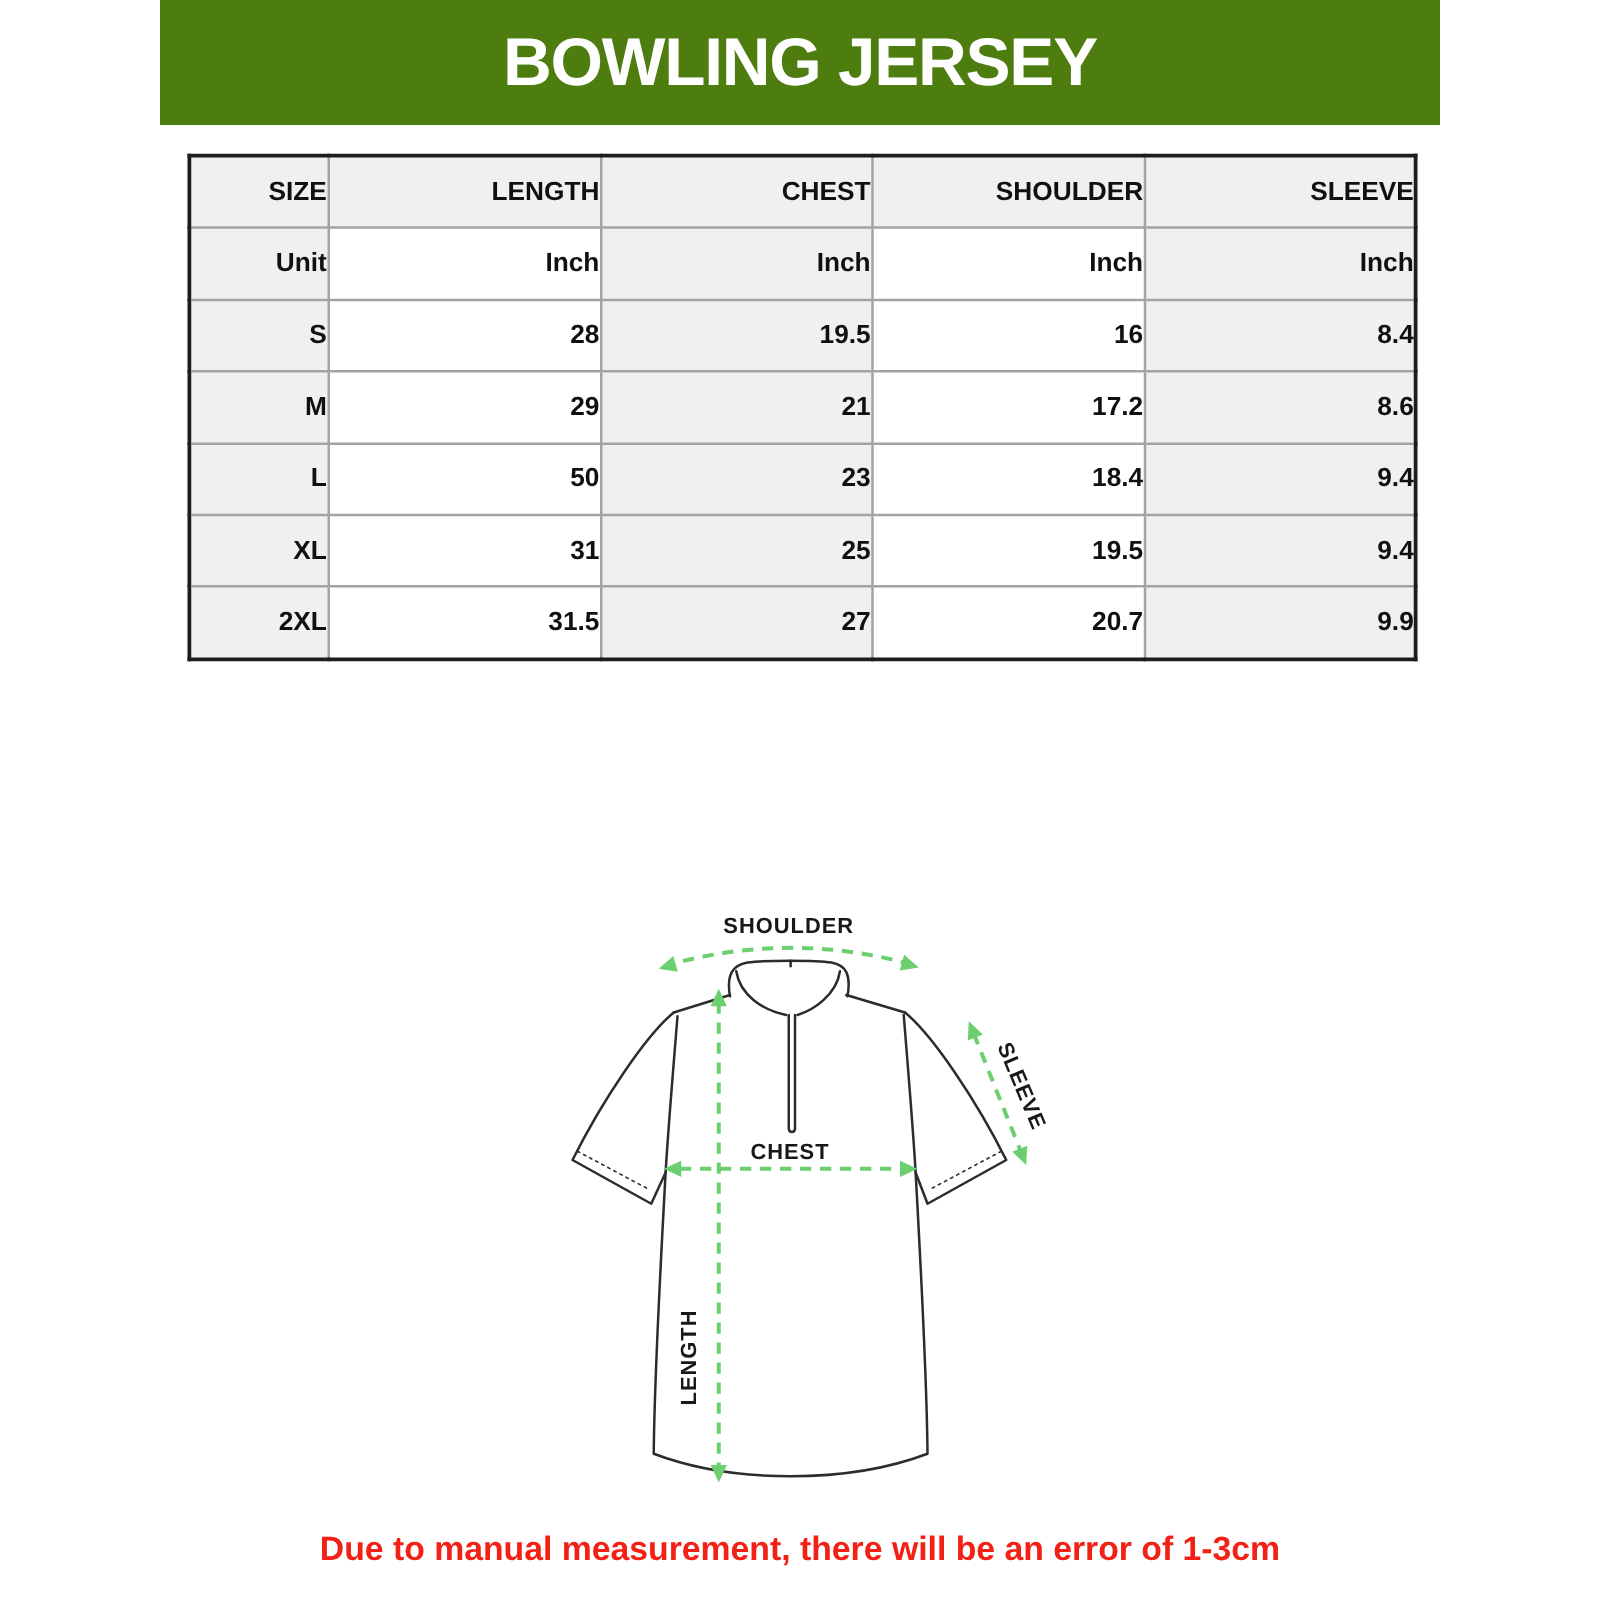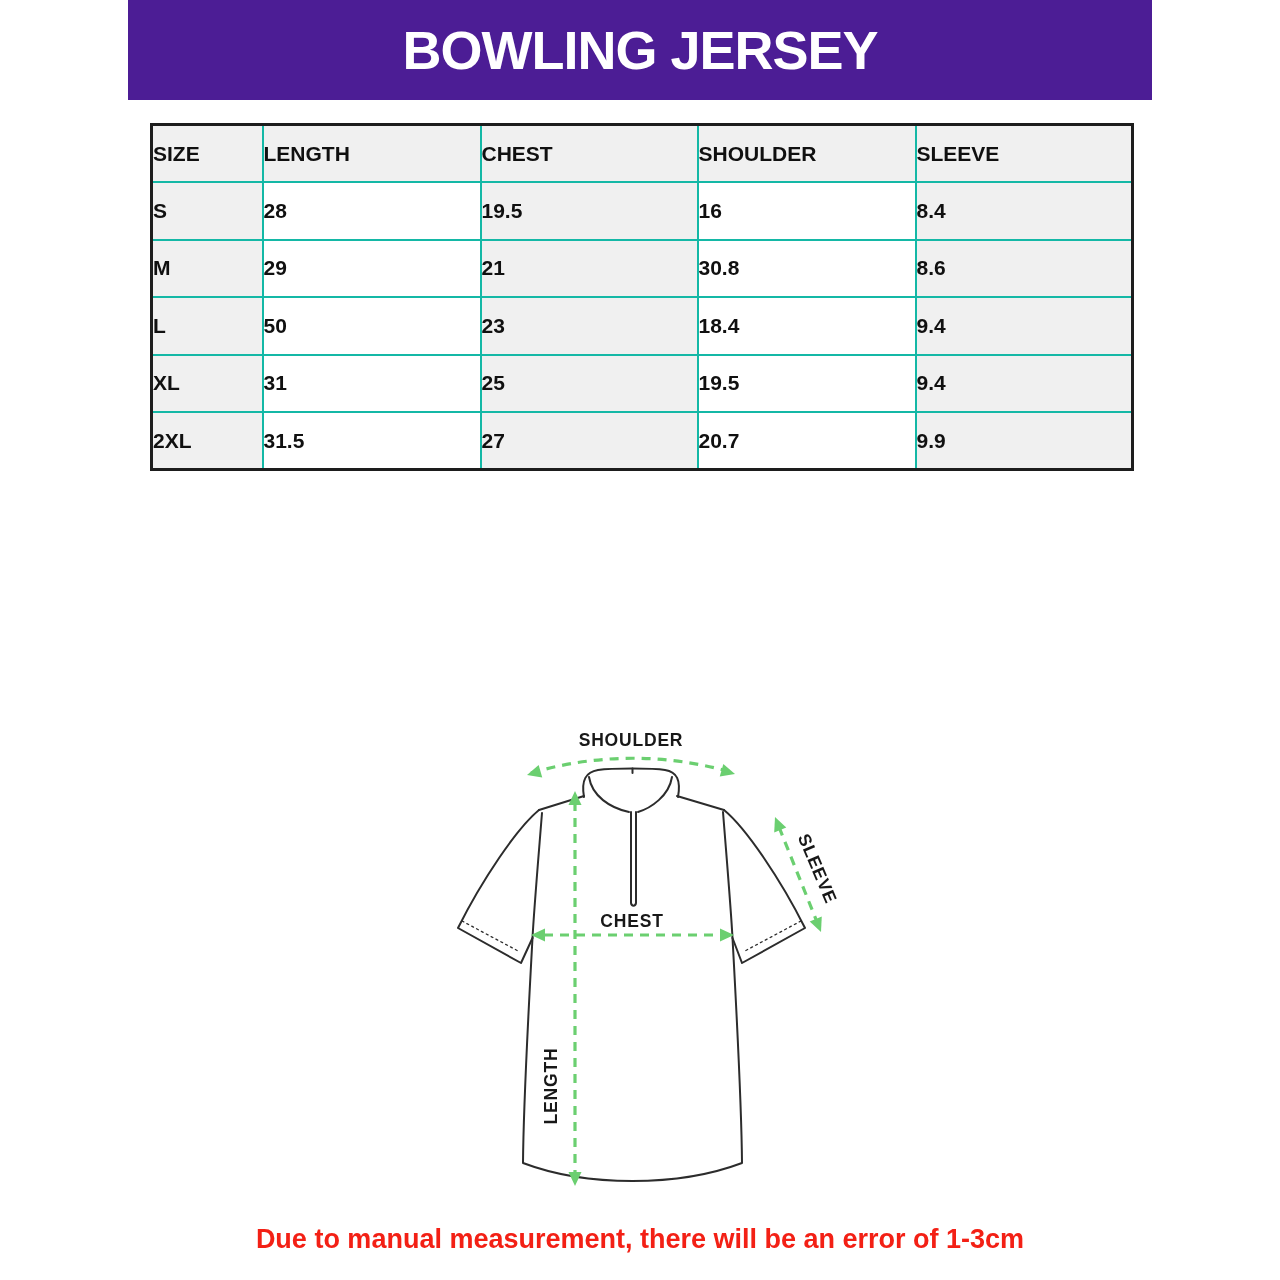--- a/index.html
+++ b/index.html
@@ -1,26 +1,26 @@
 <!DOCTYPE html>
 <html><head>
 <meta charset="utf-8">
 <style>
   html,body{margin:0;padding:0;background:#ffffff;width:1280px;height:1280px;
     font-family:"Liberation Sans",sans-serif;position:relative;overflow:hidden;}
 
   .banner{position:absolute;left:128px;top:0;width:1024px;height:100px;
-    background:#4c1d95;display:flex;align-items:center;justify-content:center;}
+    background:#4d7c0f;display:flex;align-items:center;justify-content:center;}
   .banner h1{margin:0;color:#ffffff;font-size:54px;font-weight:800;
     letter-spacing:-1px;font-family:"Liberation Sans",sans-serif;}
 
   table.size-chart{position:absolute;left:150px;top:123px;width:981px;
     border-collapse:collapse;table-layout:fixed;}
-  table.size-chart td,table.size-chart th{border:2px solid #14b8a6;
-    text-align:left;vertical-align:middle;font-size:21px;font-weight:bold;
+  table.size-chart td,table.size-chart th{border:2px solid #a3a3a3;
+    text-align:right;vertical-align:middle;font-size:21px;font-weight:bold;
     color:#101010;height:55.4px;padding:0;}
   table.size-chart{border:3px solid #1d1d1d;}
   table.size-chart thead th{background:#f0f0f0;}
   table.size-chart tbody td:nth-child(odd){background:#f0f0f0;}
   table.size-chart tbody td:nth-child(even){background:#ffffff;}
 
   .diagram{position:absolute;left:420px;top:700px;width:460px;height:510px;}
 
   .note{position:absolute;left:0;top:1224px;width:1280px;text-align:center;
     color:#f32015;font-size:27px;font-weight:bold;}
@@ -44,31 +44,38 @@
     <tr>
       <th>SIZE</th>
       <th>LENGTH</th>
       <th>CHEST</th>
       <th>SHOULDER</th>
       <th>SLEEVE</th>
     </tr>
   </thead>
   <tbody>
     <tr>
+      <td>Unit</td>
+      <td>Inch</td>
+      <td>Inch</td>
+      <td>Inch</td>
+      <td>Inch</td>
+    </tr>
+    <tr>
       <td>S</td>
       <td>28</td>
       <td>19.5</td>
       <td>16</td>
       <td>8.4</td>
     </tr>
     <tr>
       <td>M</td>
       <td>29</td>
       <td>21</td>
-      <td>30.8</td>
+      <td>17.2</td>
       <td>8.6</td>
     </tr>
     <tr>
       <td>L</td>
       <td>50</td>
       <td>23</td>
       <td>18.4</td>
       <td>9.4</td>
     </tr>
     <tr>

